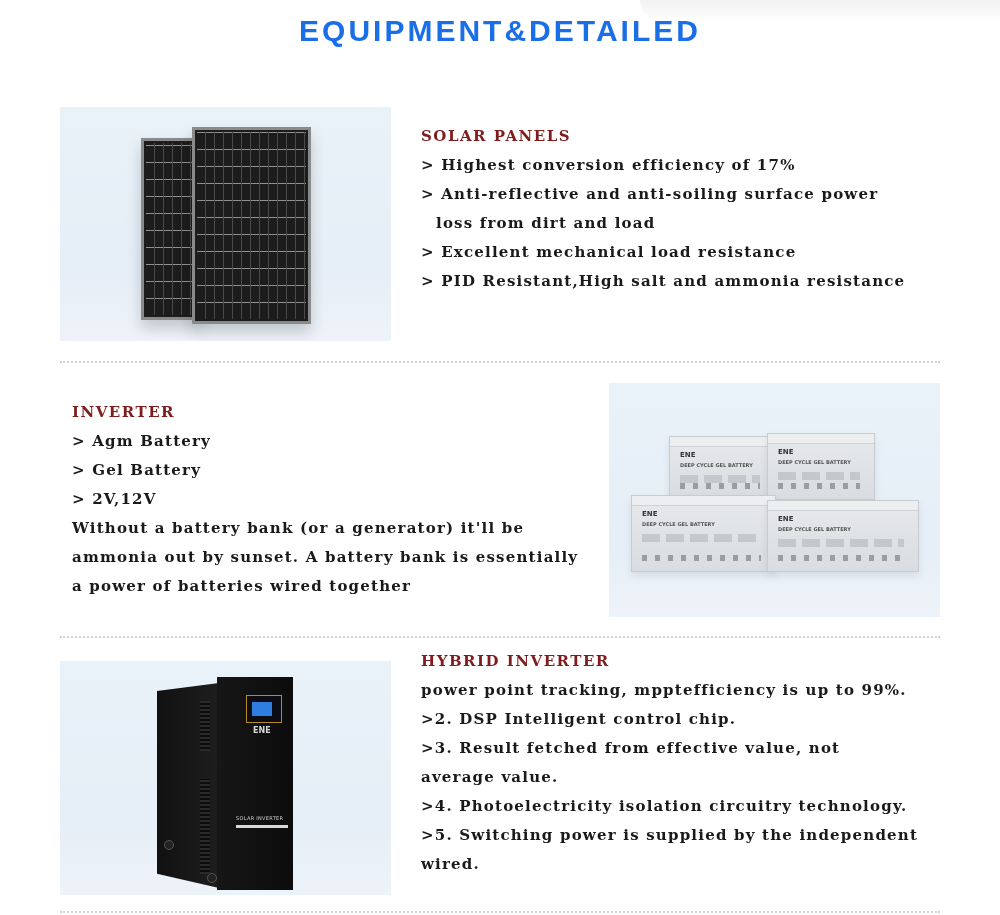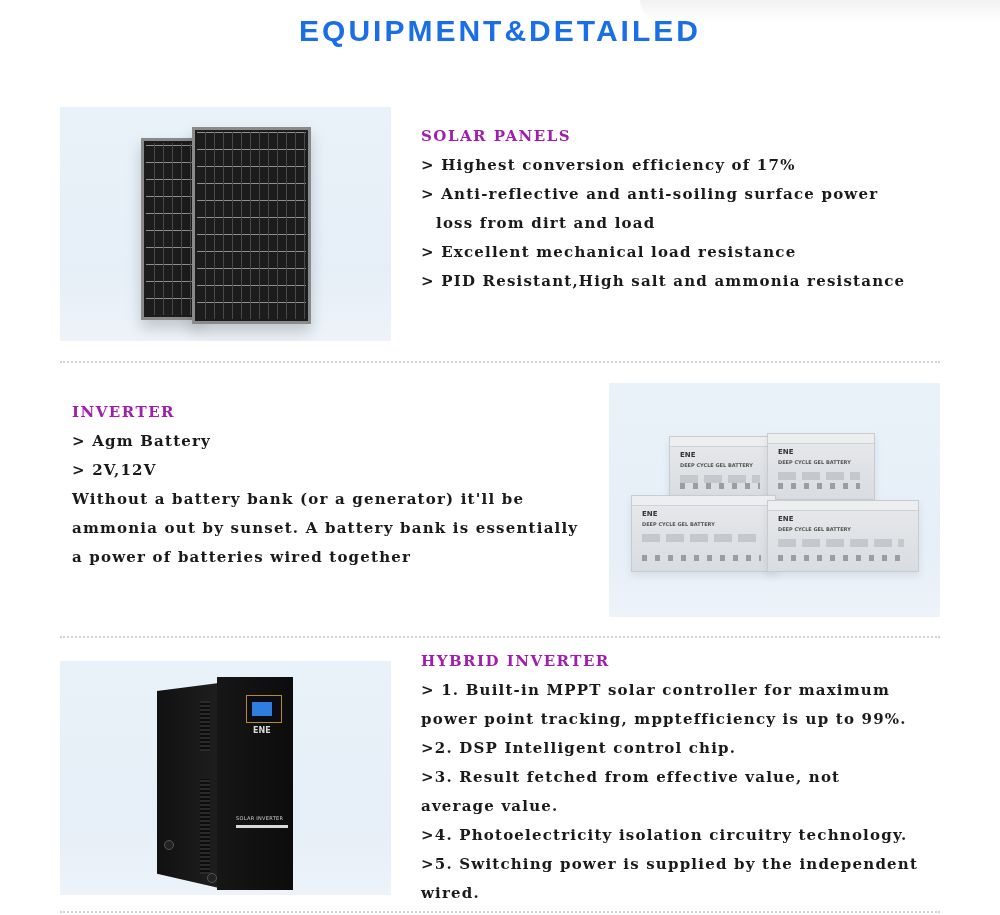--- a/index.html
+++ b/index.html
@@ -17,21 +17,21 @@
     position: absolute; left: 0; top: 14px; width: 1000px; text-align: center;
     font-family: "Liberation Sans", "DejaVu Sans", sans-serif;
     font-weight: bold; font-size: 30px; letter-spacing: 3px; color: #1a6ee8;
   }
   .img-box {
     position: absolute; width: 331px; height: 234px;
     background: linear-gradient(180deg, #e9f1f9 0%, #e6eef7 70%, #edf3f9 100%);
     overflow: hidden;
   }
   .text-block { position: absolute; color: #1a1a1a; font-weight: bold; font-size: 15px; letter-spacing: 1.2px; }
-  .section-title { color: #a21caf; font-size: 15px; letter-spacing: 1.5px; height: 29px; line-height: 29px; }
+  .section-title { color: #7f1d1d; font-size: 15px; letter-spacing: 1.5px; height: 29px; line-height: 29px; }
   .line { height: 29px; line-height: 29px; white-space: nowrap; }
   .indent { padding-left: 15px; }
   .divider {
     position: absolute; left: 60px; width: 880px; height: 0;
     border-top: 2px dotted #d3d3d3;
   }
   
   .panel { position: absolute; background: #1c1c1c; border: 3px solid #8a8a8a; box-shadow: 0 8px 14px rgba(0,0,0,0.18); }
   .panel .grid {
     position: absolute; inset: 2px;
@@ -82,20 +82,21 @@
   <div class="line indent">loss from dirt and load</div>
   <div class="line">&gt; Excellent mechanical load resistance</div>
   <div class="line">&gt; PID Resistant,High salt and ammonia resistance</div>
 </div>
 
 <div class="divider" style="top:361px;"></div>
 
 <div class="text-block" style="left:72px; top:398px;">
   <div class="section-title">INVERTER</div>
   <div class="line">&gt; Agm Battery</div>
+  <div class="line">&gt; Gel Battery</div>
   <div class="line">&gt; 2V,12V</div>
   <div class="line">Without a battery bank (or a generator) it'll be</div>
   <div class="line">ammonia out by sunset. A battery bank is essentially</div>
   <div class="line">a power of batteries wired together</div>
 </div>
 
 <div class="img-box" style="left:609px; top:383px; width:331px; height:234px;">
   <div class="batt" style="left:60px; top:53px; width:104px; height:62px;">
     <div class="lid"></div>
     <div class="logo">ENE</div>
@@ -138,21 +139,20 @@
     </div>
   <div class="inv-logo" style="left:193px; top:65px;">ENE</div>
   <div class="inv-label" style="left:176px; top:154px;">SOLAR INVERTER</div>
   <div class="inv-strip" style="left:176px; top:164px; width:52px;"></div>
   <div class="wheel" style="left:104px; top:179px;"></div>
   <div class="wheel" style="left:147px; top:212px;"></div>
 </div>
 
 <div class="text-block" style="left:421px; top:647px;">
   <div class="section-title">HYBRID INVERTER</div>
-  <div class="line">&gt; 1. Built-in MPPT solar controller for maximum</div>
   <div class="line">power point tracking, mpptefficiency is up to 99%.</div>
   <div class="line">&gt;2. DSP Intelligent control chip.</div>
   <div class="line">&gt;3. Result fetched from effective value, not</div>
   <div class="line">average value.</div>
   <div class="line">&gt;4. Photoelectricity isolation circuitry technology.</div>
   <div class="line">&gt;5. Switching power is supplied by the independent</div>
   <div class="line">wired.</div>
 </div>
 
 <div class="divider" style="top:911px;"></div>

